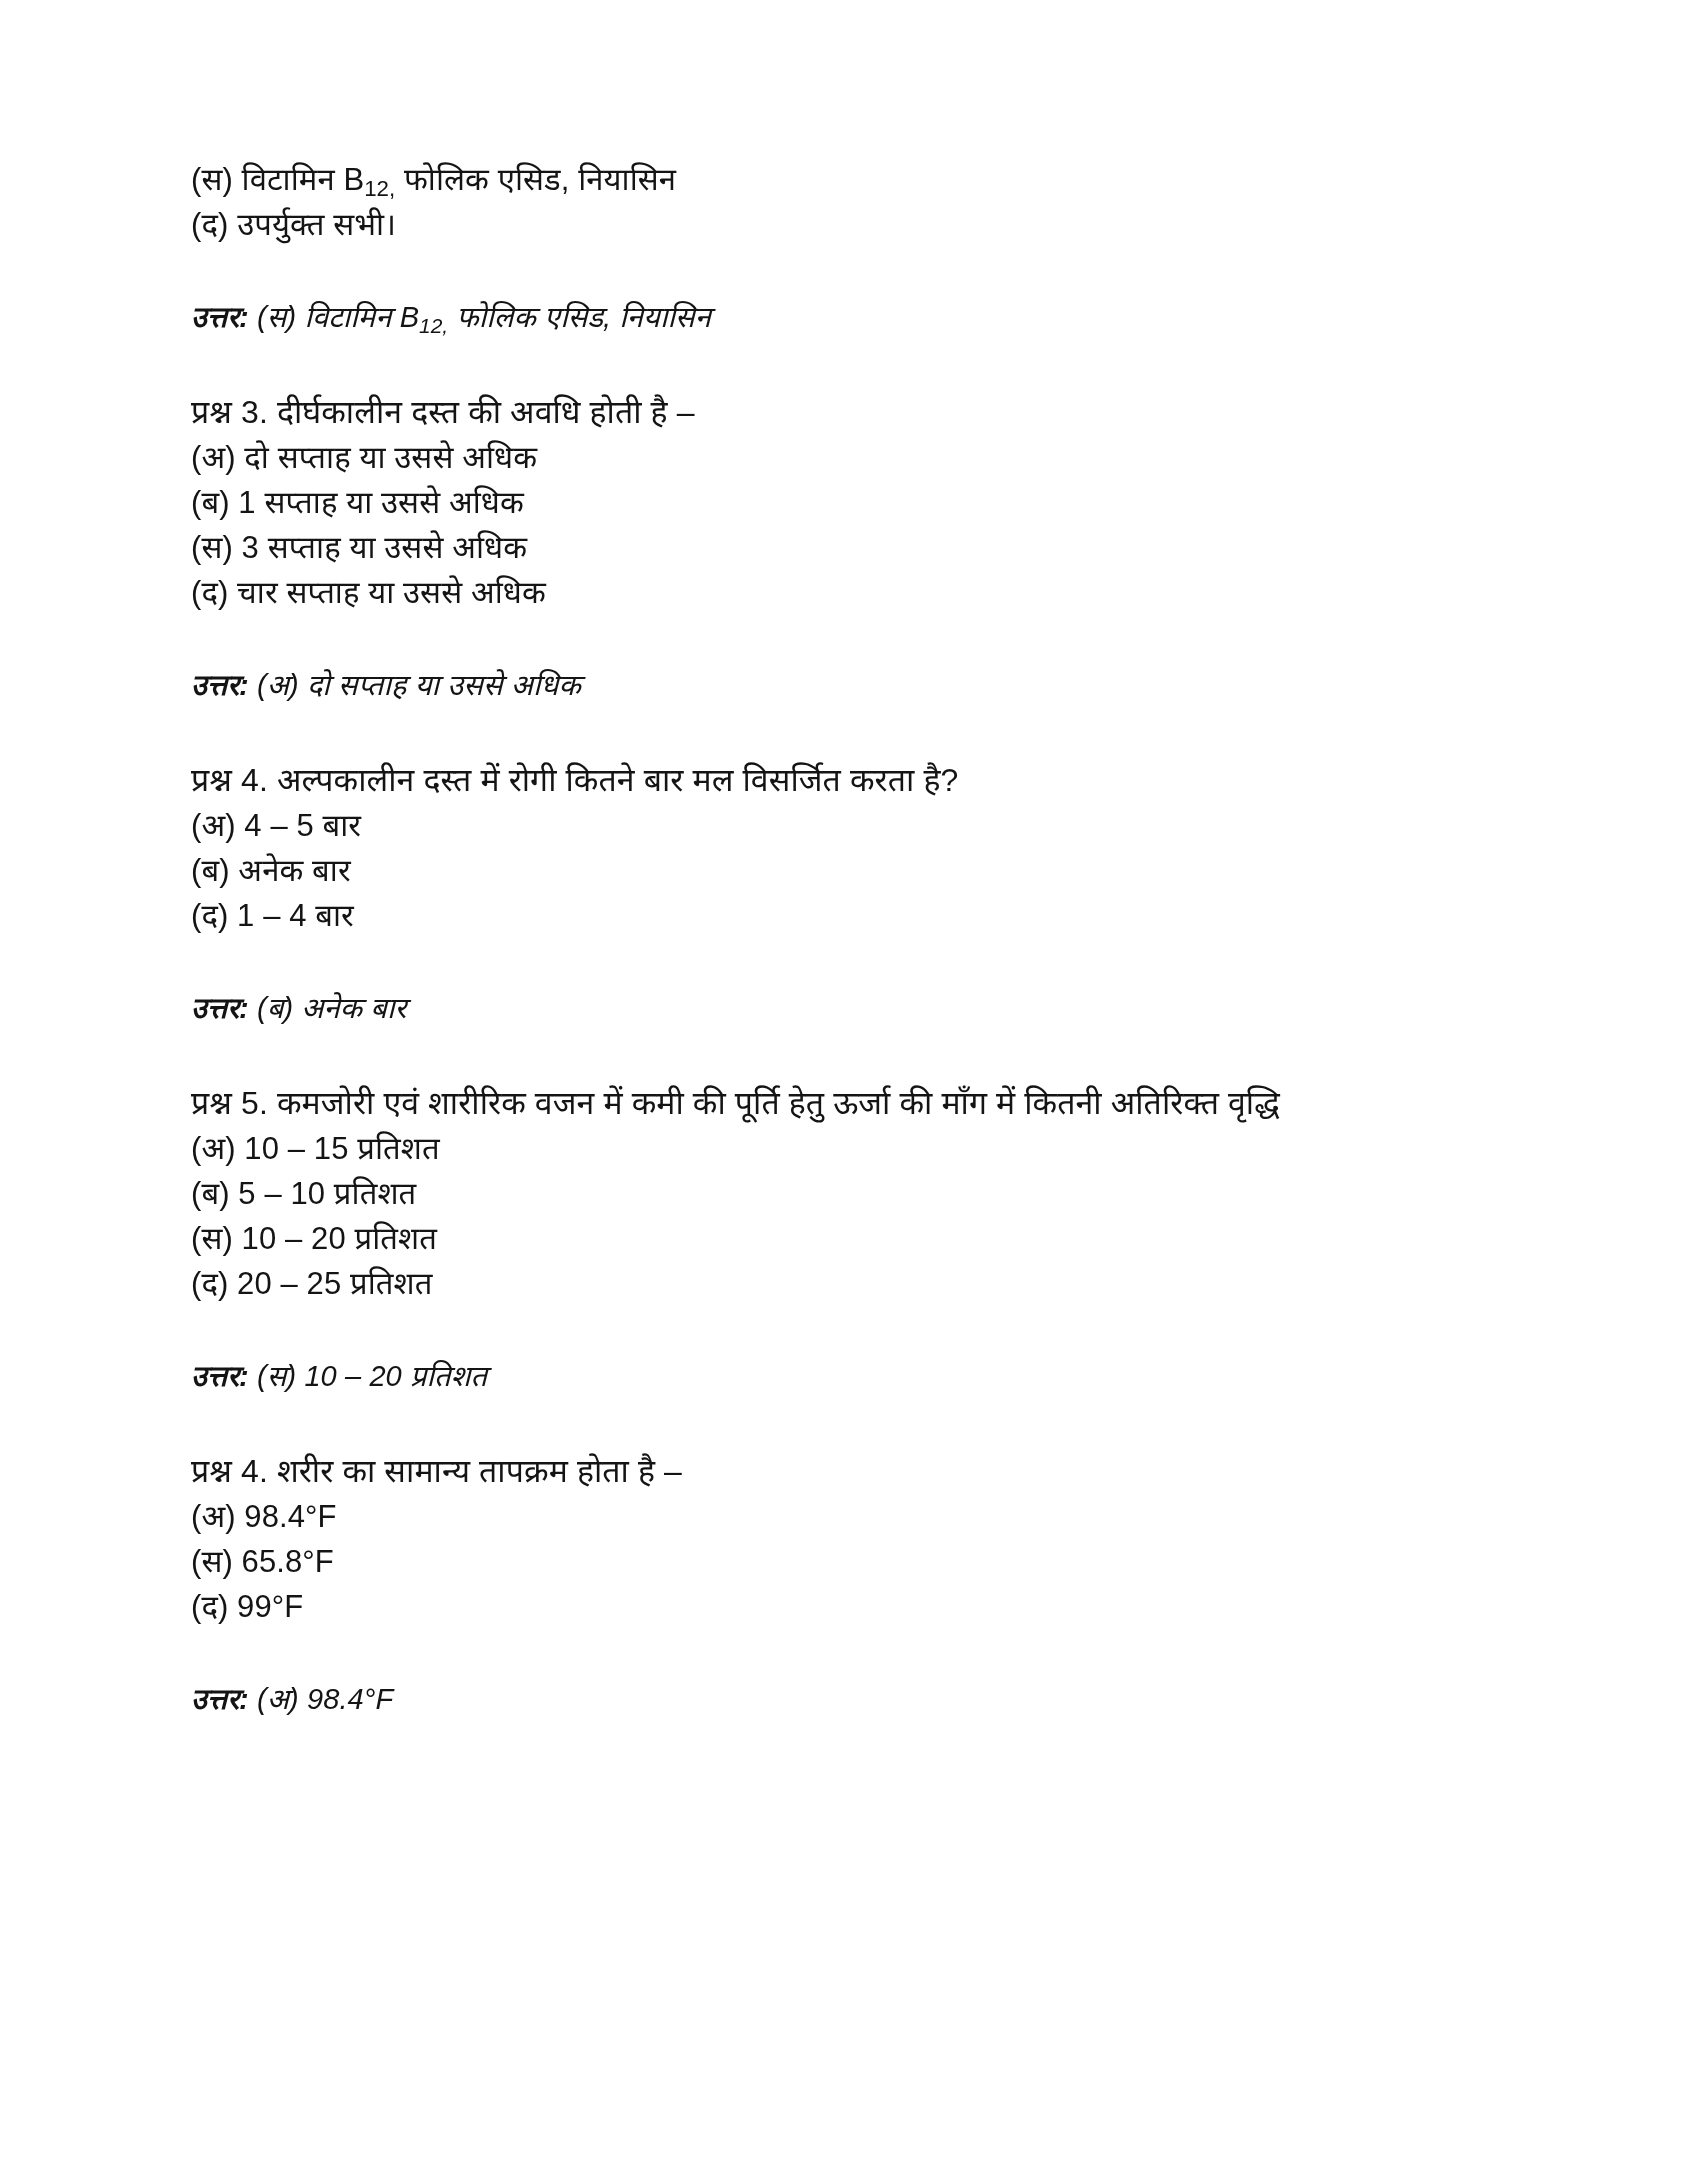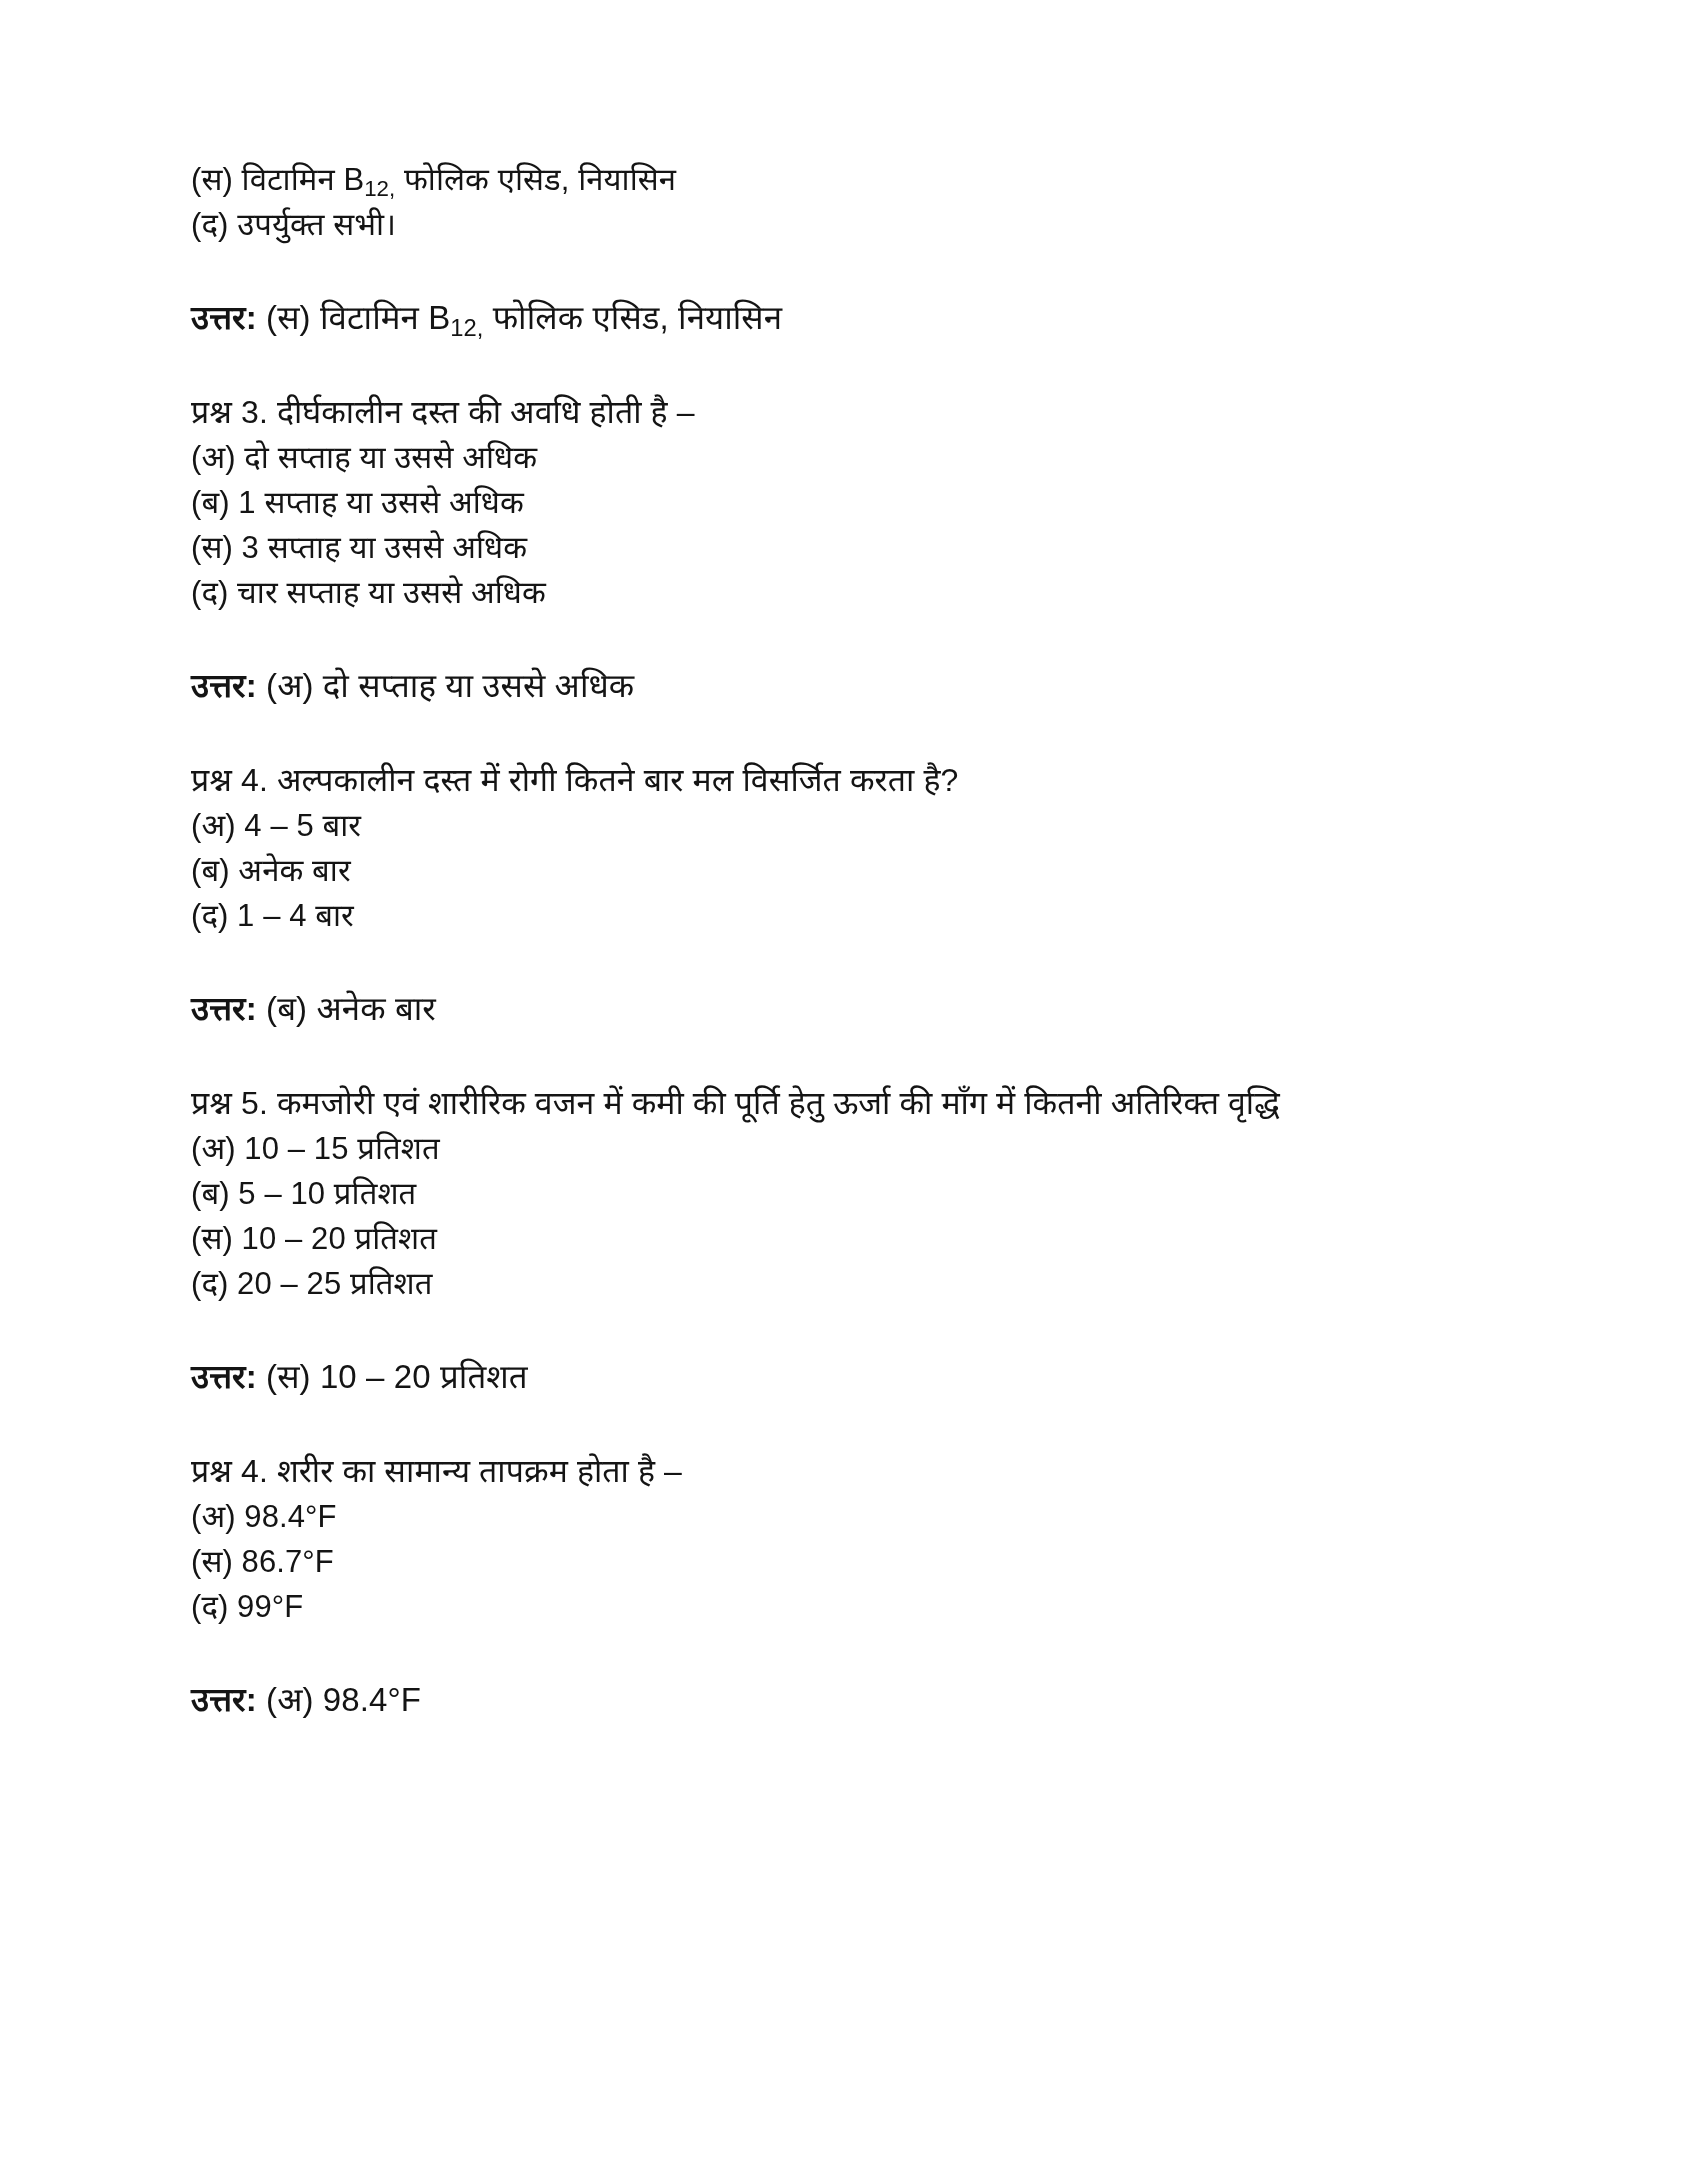--- a/index.html
+++ b/index.html
@@ -39,21 +39,22 @@
     font-weight: 400;
   }
   .line.qhead {
     font-weight: 400;
     font-size: 32px;
     line-height: 45px;
     letter-spacing: 0.1px;
   }
   .line.ans {
     font-weight: 400;
-    font-size: 33px;
+    font-size: 29px;
+    font-style: italic;
   }
   .line.ans .ans-label {
     font-weight: 700;
   }
 
   
   .block { margin: 0; padding: 0; }
   .gap-ans   { height: 48px; }   
   .gap-q     { height: 50px; }   
 
@@ -112,21 +113,21 @@
       <div class="line opt">(द) 20 – 25 प्रतिशत</div>
       <div class="gap-ans"></div>
       <div class="line ans"><span class="ans-label">उत्तर:</span><span> (स) 10 – 20 प्रतिशत</span></div>
     </div>
 
     <div class="gap-q"></div>
 
     <div class="block">
       <div class="line qhead">प्रश्न 4. शरीर का सामान्य तापक्रम होता है –</div>
       <div class="line opt">(अ) 98.4°F</div>
-      <div class="line opt">(स) 86.7°F</div>
+      <div class="line opt">(स) 65.8°F</div>
       <div class="line opt">(द) 99°F</div>
       <div class="gap-ans"></div>
       <div class="line ans"><span class="ans-label">उत्तर:</span><span> (अ) 98.4°F</span></div>
     </div>
 
   </div>
 </div>
 
 
 </body></html>

